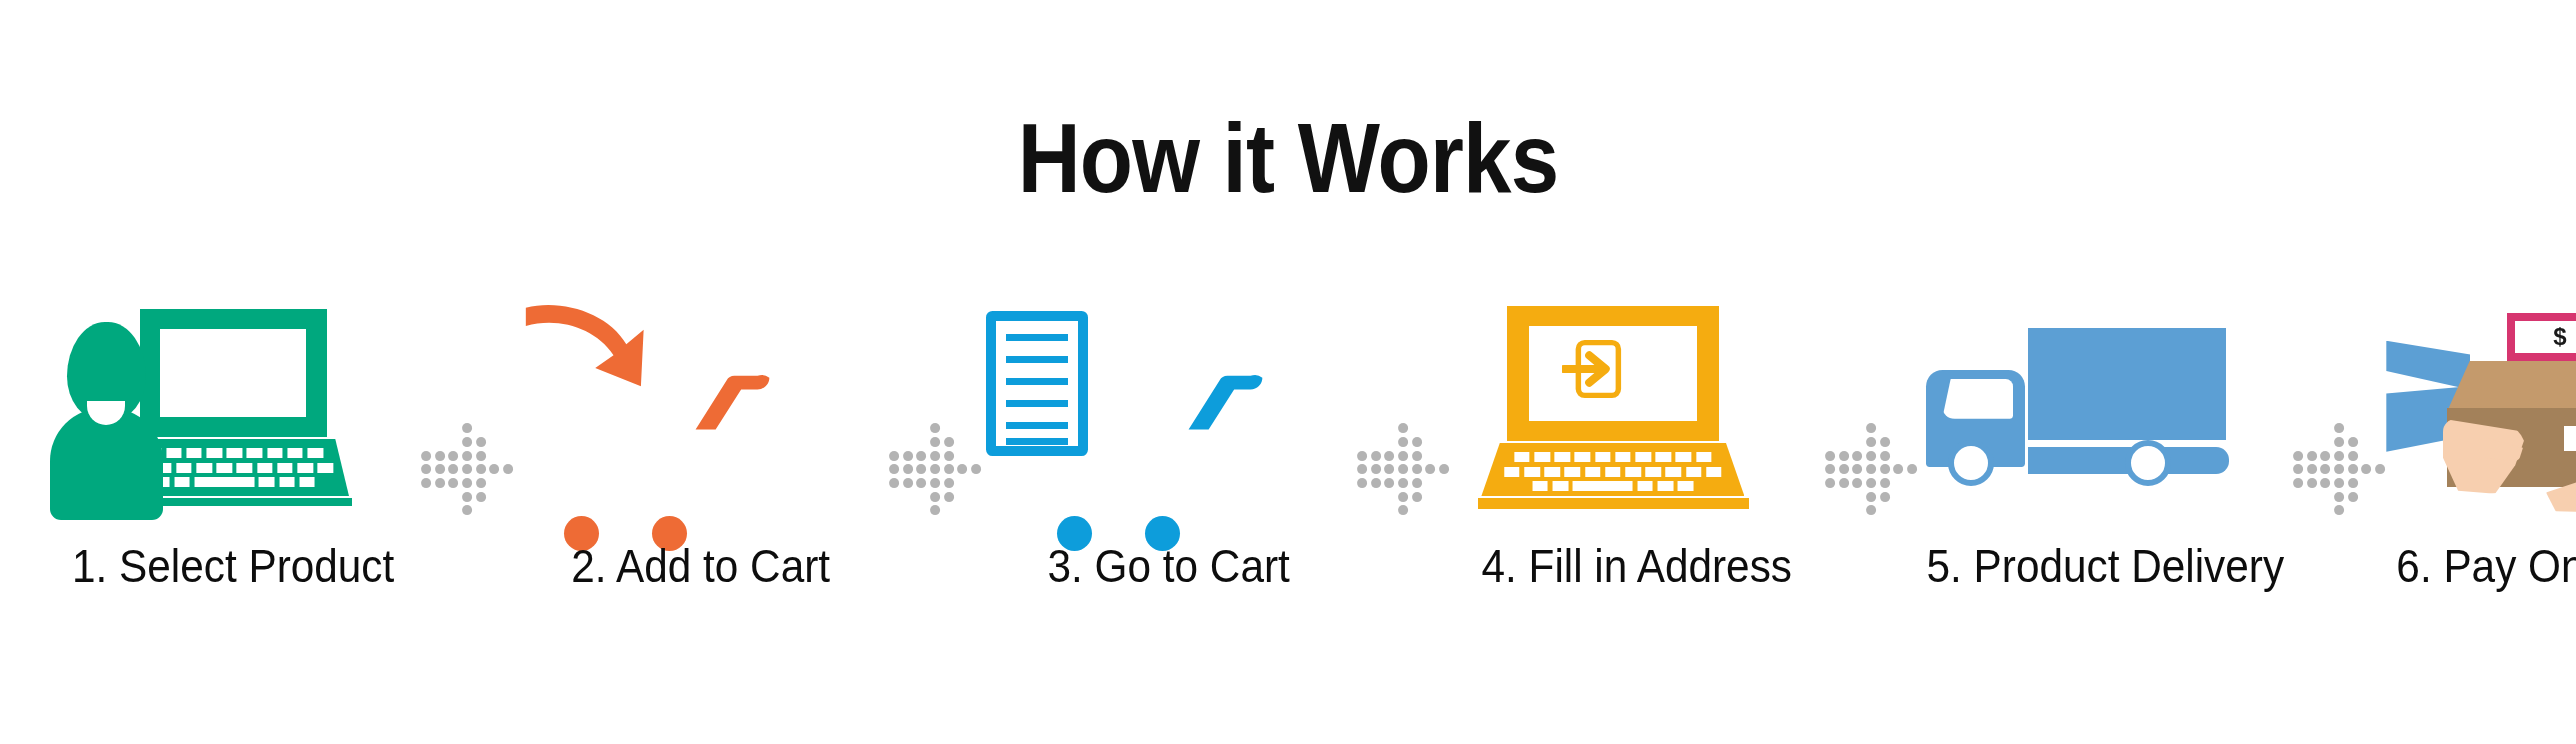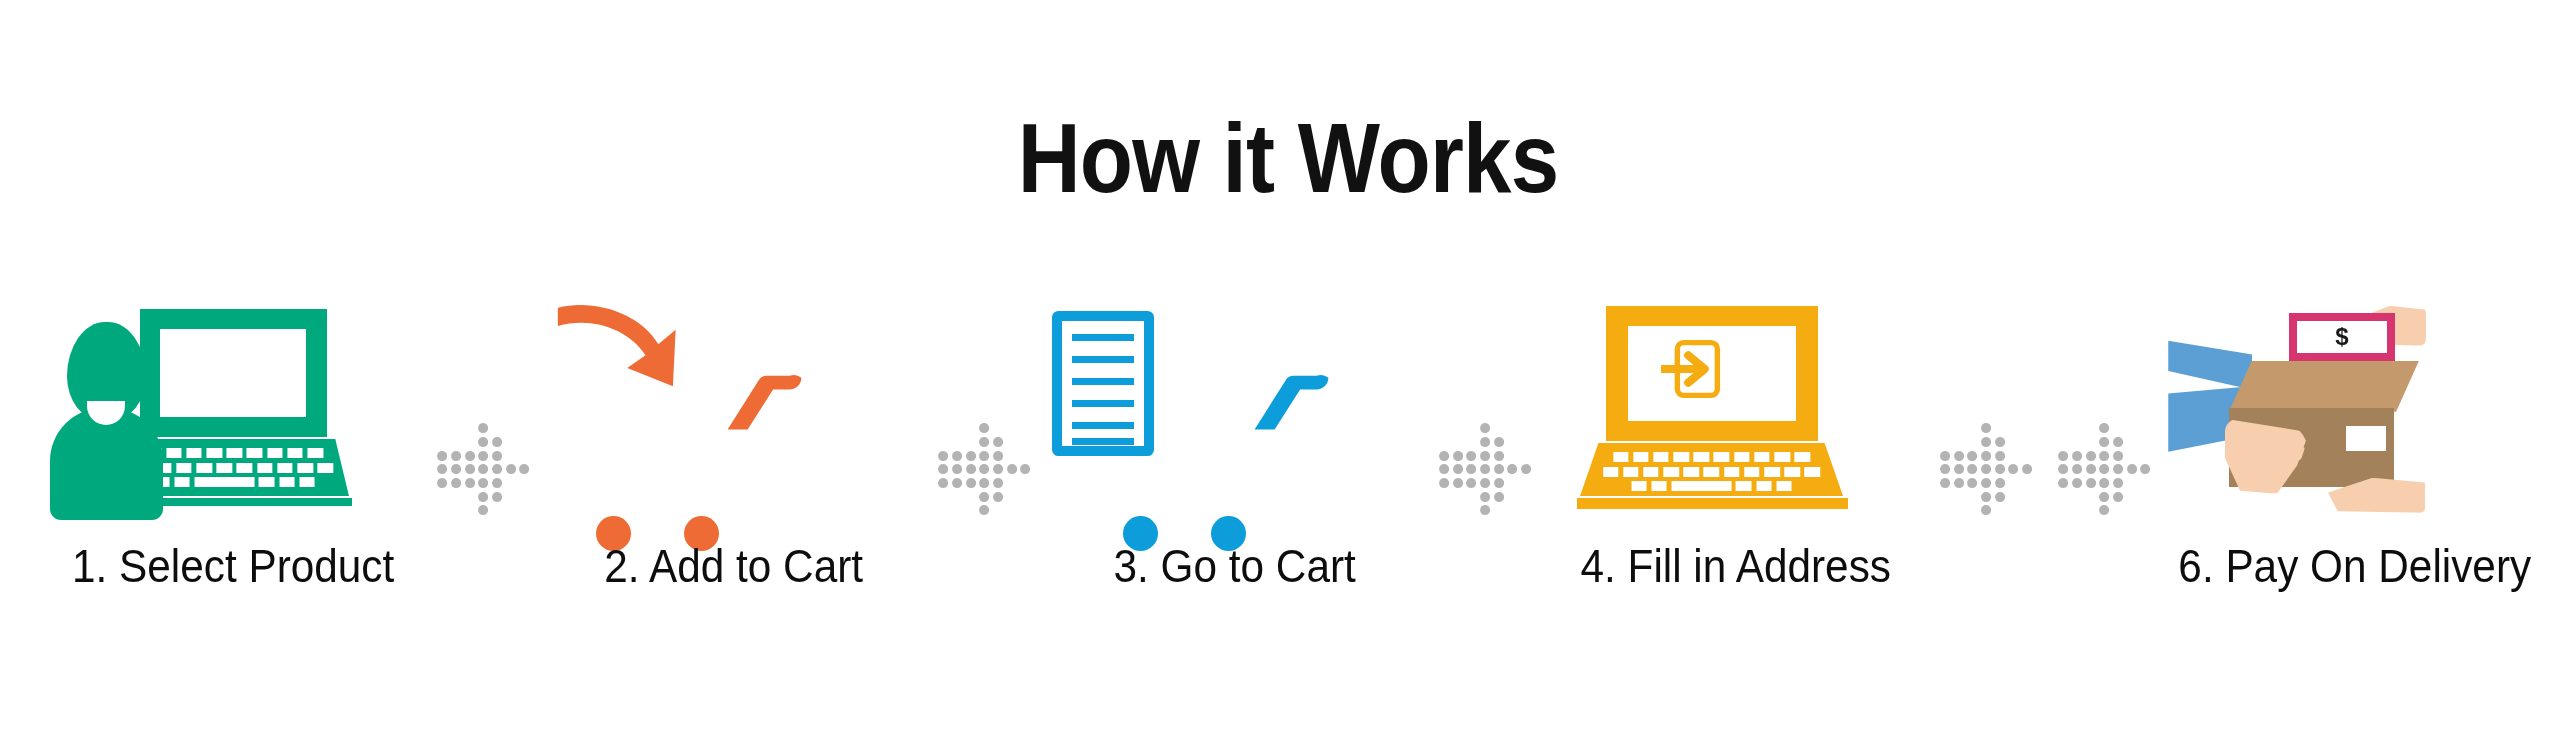--- a/index.html
+++ b/index.html
@@ -719,20 +719,34 @@
       <span class="dot off"></span>
         <span class="dot off"></span>
         <span class="dot off"></span>
         <span class="dot"></span>
         <span class="dot off"></span>
         <span class="dot off"></span>
         <span class="dot off"></span>
     </div>
   </div>
 
+  <div class="step">
+    <div class="icon-box" style="--truckblue:#5c9fd4">
+      <div class="truck">
+        <div class="cargo"></div>
+        <div class="chassis"></div>
+        <div class="cab">
+          <div class="window"></div>
+        </div>
+        <span class="wheel w1"></span>
+        <span class="wheel w2"></span>
+      </div>
+    </div>
+    <div class="step-label">5. Product Delivery</div>
+  </div>
 
   <div class="sep">
     <div class="dotgrid">
       <span class="dot off"></span>
         <span class="dot off"></span>
         <span class="dot off"></span>
         <span class="dot"></span>
         <span class="dot off"></span>
         <span class="dot off"></span>
         <span class="dot off"></span>

